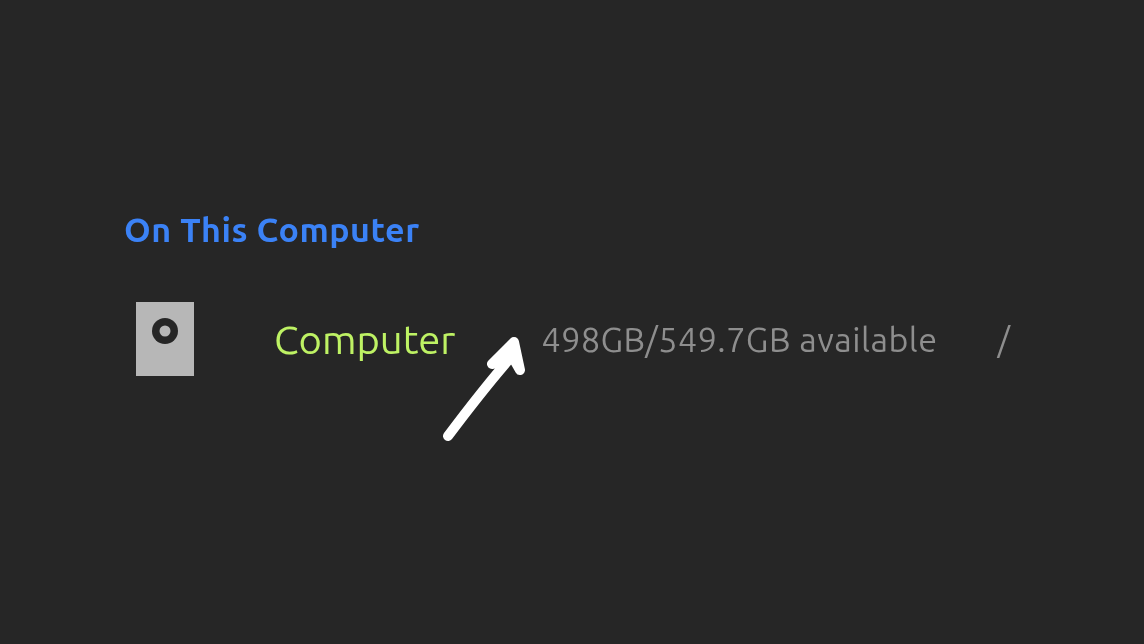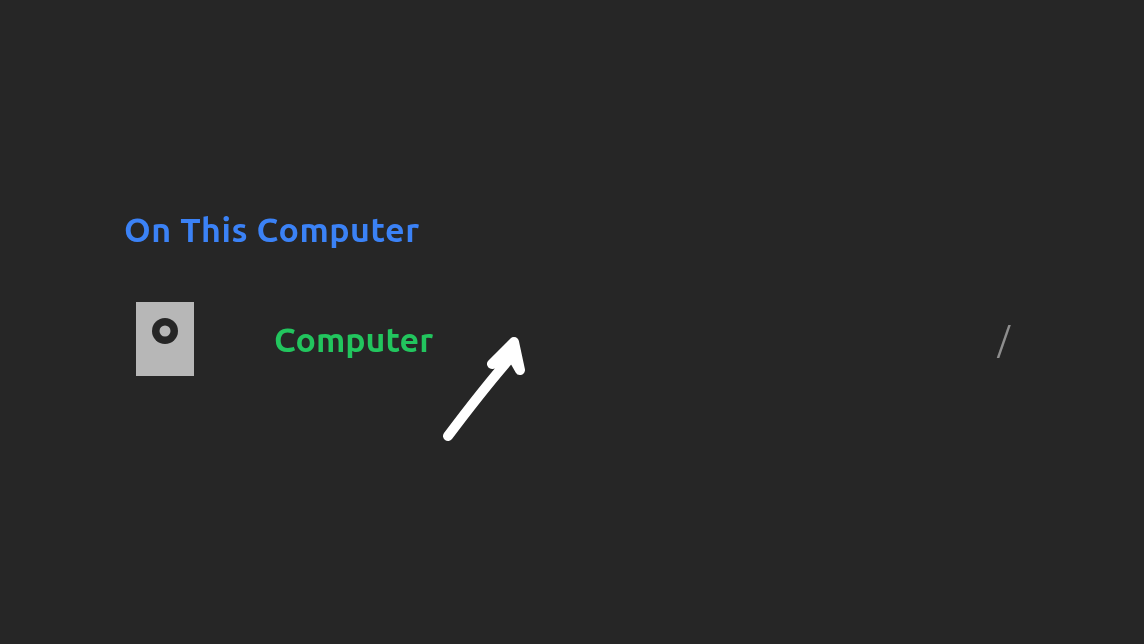--- a/index.html
+++ b/index.html
@@ -41,23 +41,23 @@
       margin-right: 80px;
       flex-shrink: 0;
     }
     .disk-icon svg {
       position: absolute;
       top: 12px;
       left: 50%;
       transform: translateX(-50%);
     }
     .disk-name {
-      color: #22c55e;
-      font-size: 34px;
-      font-weight: 700;
+      color: #bef264;
+      font-size: 40px;
+      font-weight: 400;
       margin-right: 86px;
       flex-shrink: 0;
     }
     .disk-storage {
       color: #8e8e8e;
       font-size: 34px;
       font-weight: 400;
       letter-spacing: 0.5px;
       flex-shrink: 0;
     }
@@ -84,20 +84,21 @@
 
   <div class="disk-icon">
     <svg width="34" height="34" viewBox="0 0 34 34">
       <circle cx="17" cy="17" r="13" fill="#262626"></circle>
       <circle cx="17" cy="17" r="5.5" fill="#b7b7b7"></circle>
     </svg>
   </div>
 
   <span class="disk-name">Computer</span>
 
+  <span class="disk-storage">498GB/549.7GB available</span>
 
   <span class="disk-mount">/</span>
 </div>
 
 <div class="annotation-arrow">
   <svg width="110" height="120" viewBox="0 0 110 120">
     <path d="M 14 108
              Q 50 60 78 28
              L 58 36
              L 80 14

